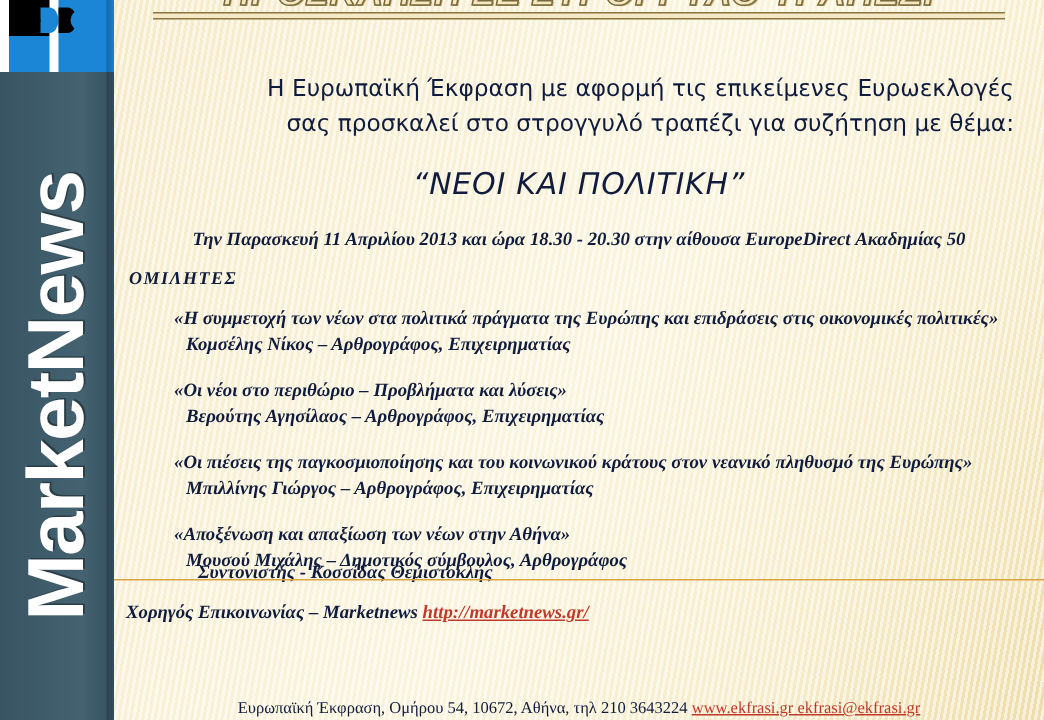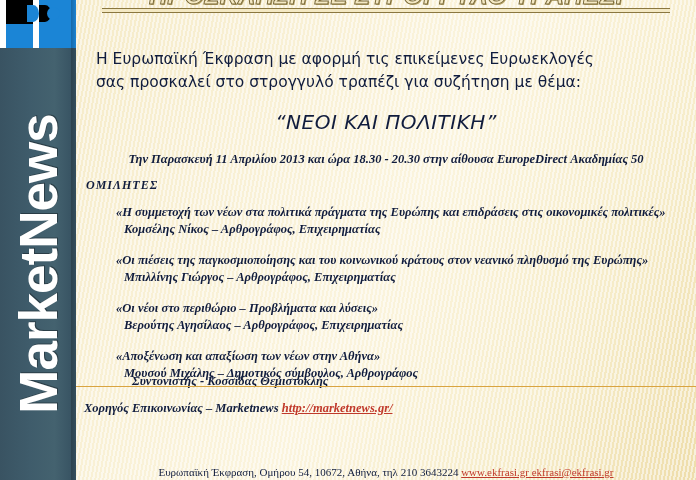--- a/index.html
+++ b/index.html
@@ -155,21 +155,21 @@
     border-top: 1px solid #8a7740;
     border-bottom: 1px solid #8a7740;
     background: #f4e9c4;
   }
 
   #intro {
     position: absolute;
     left: 20px;
     top: 48px;
     width: 580px;
-    text-align: left;
+    text-align: right;
     font-family: "DejaVu Sans", sans-serif;
     font-size: 15.5px;
     line-height: 23px;
     color: #101c3d;
   }
 
   #topic {
     position: absolute;
     left: 20px;
     top: 110px;
@@ -323,27 +323,27 @@
     <div id="speakers-label">ΟΜΙΛΗΤΕΣ</div>
 
     <div id="speakers">
 
       <div class="speaker">
         <span class="title">«Η συμμετοχή των νέων στα πολιτικά πράγματα της Ευρώπης και επιδράσεις στις οικονομικές πολιτικές»</span>
         <span class="who">Κομσέλης Νίκος  – Αρθρογράφος, Επιχειρηματίας</span>
       </div>
 
       <div class="speaker">
+        <span class="title">«Οι νέοι στο περιθώριο – Προβλήματα και λύσεις»</span>
+        <span class="who">Βερούτης Αγησίλαος – Αρθρογράφος, Επιχειρηματίας</span>
+      </div>
+
+      <div class="speaker">
         <span class="title">«Οι πιέσεις της παγκοσμιοποίησης και του κοινωνικού κράτους στον νεανικό πληθυσμό της Ευρώπης»</span>
         <span class="who">Μπιλλίνης Γιώργος – Αρθρογράφος, Επιχειρηματίας</span>
-      </div>
-
-      <div class="speaker">
-        <span class="title">«Οι νέοι στο περιθώριο – Προβλήματα και λύσεις»</span>
-        <span class="who">Βερούτης Αγησίλαος – Αρθρογράφος, Επιχειρηματίας</span>
       </div>
 
       <div class="speaker">
         <span class="title">«Αποξένωση και απαξίωση των νέων στην Αθήνα»</span>
         <span class="who">Μουσού Μιχάλης – Δημοτικός σύμβουλος, Αρθρογράφος</span>
       </div>
 
     </div>
 
     <div id="moderator">Συντονιστής - Κοσσίδας Θεμιστοκλής</div>

